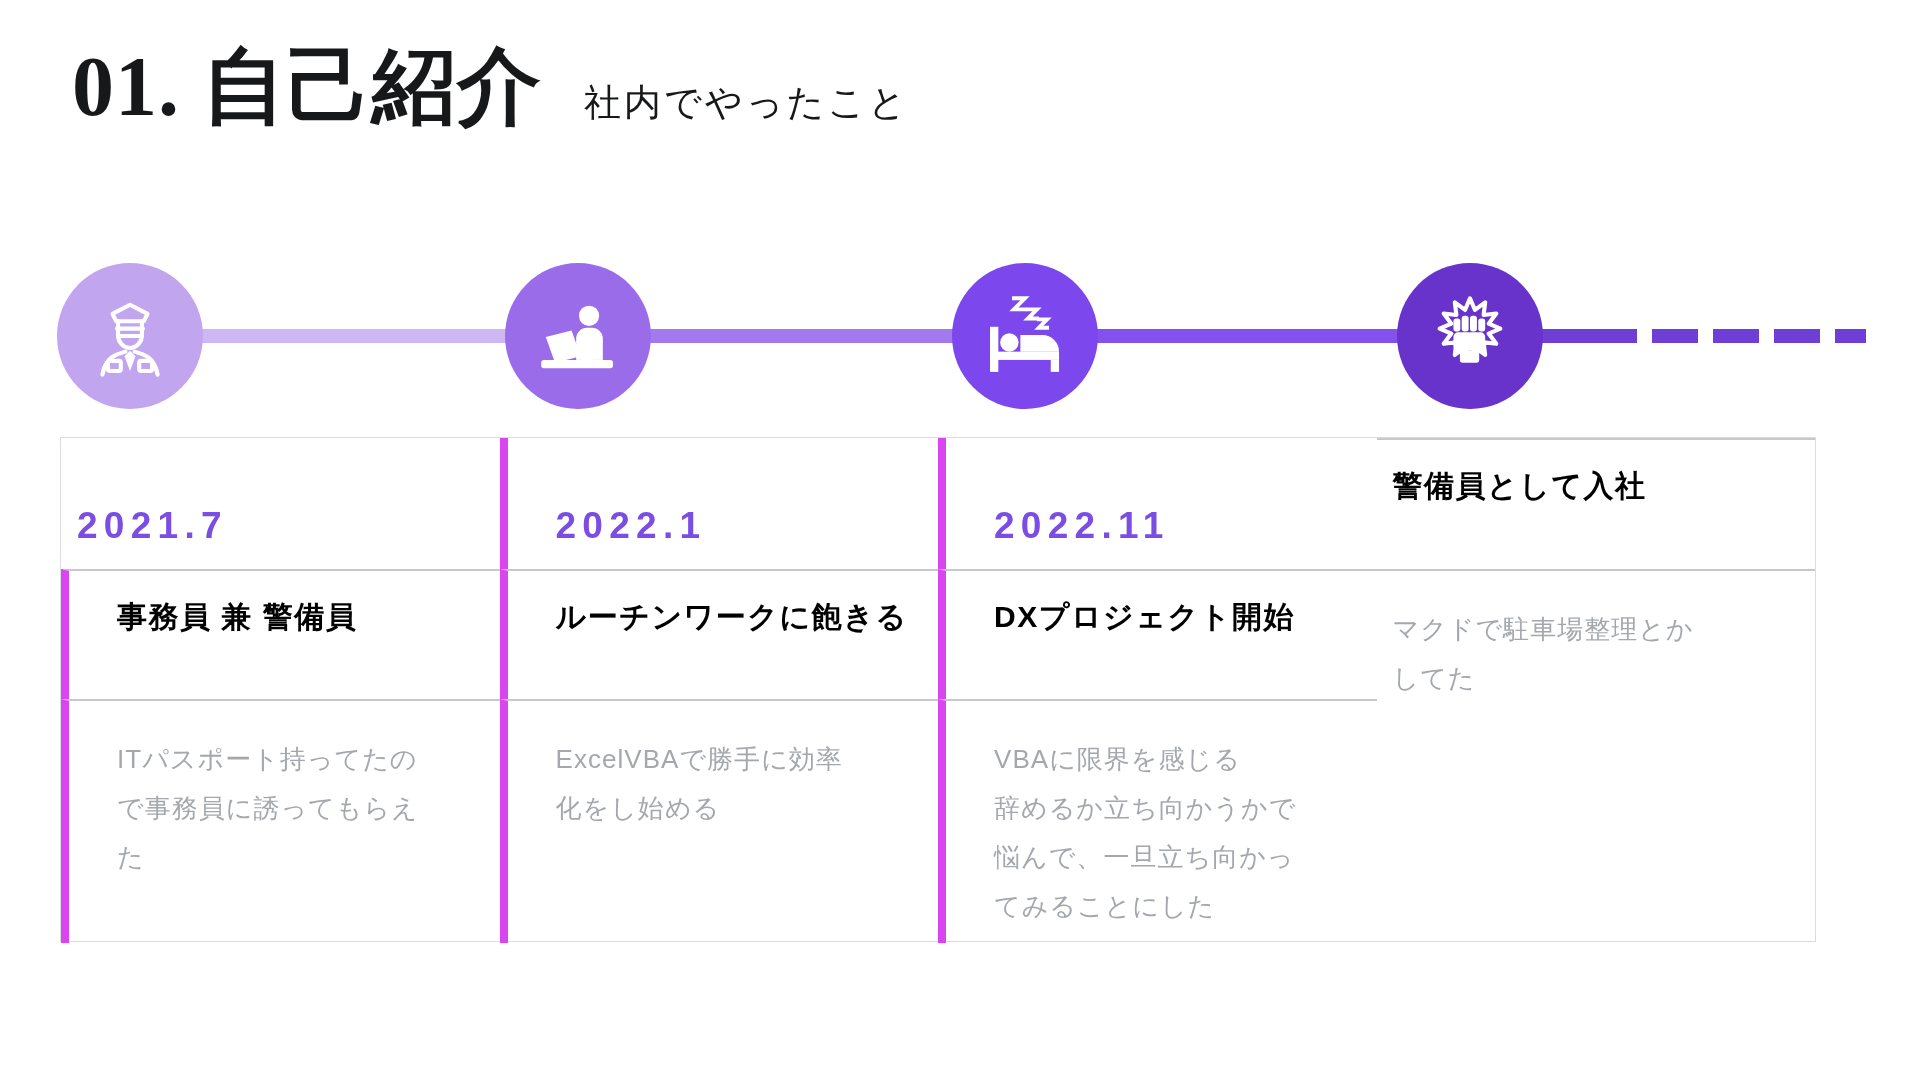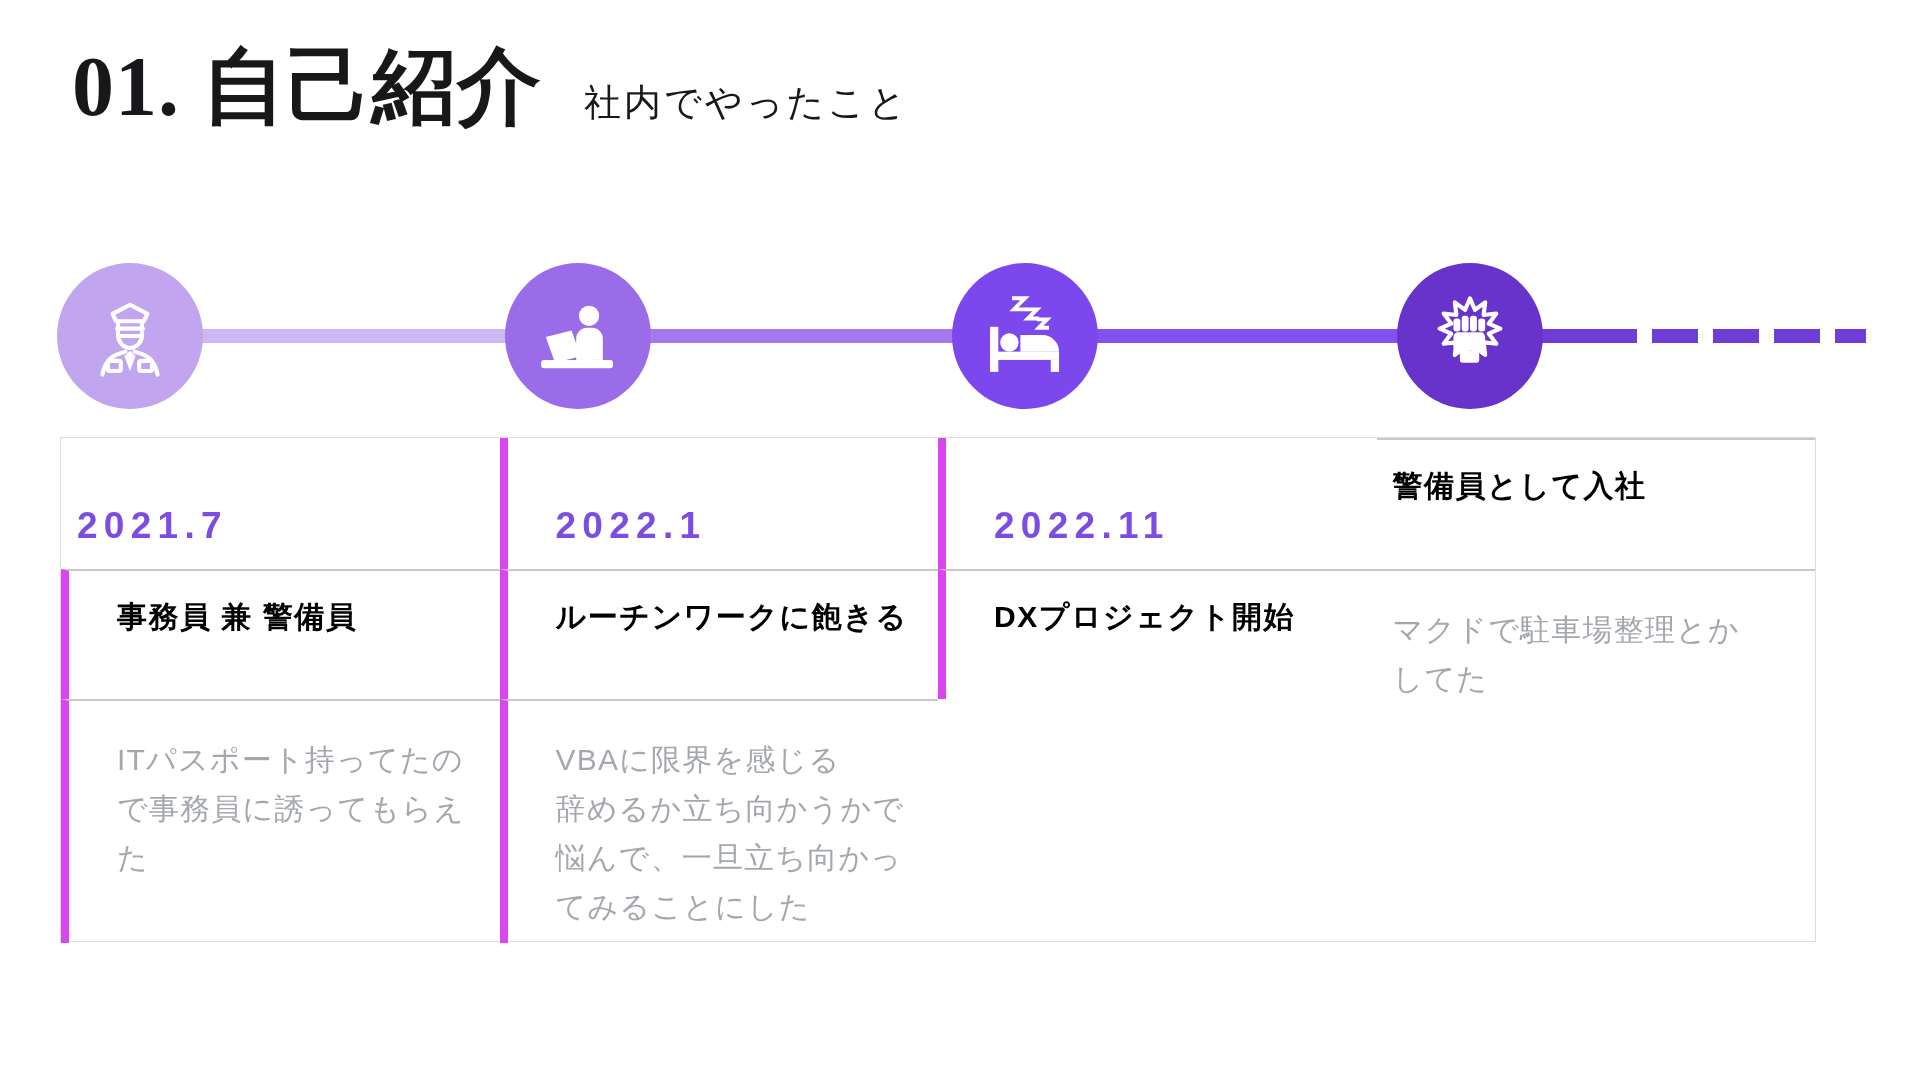--- a/index.html
+++ b/index.html
@@ -38,21 +38,21 @@
   .cell.vline { border-left:8px solid #d946ef;padding-left:48px; }
   .cell.hline { border-top:2px solid #c5c9ce; }
   .date-cell {
     display:flex; align-items:flex-end; padding-bottom:22px;
     font-size:37px; font-weight:bold; color:#7b4de2; letter-spacing:0.17em;
   }
   .head-cell {
     padding-top:26px; font-size:30px; font-weight:bold; color:#000000; letter-spacing:0.05em;
   }
   .desc-cell {
-    padding-top:34px; font-size:30px; color:#a4a8ad; line-height:49px;
+    padding-top:34px; font-size:26px; color:#a4a8ad; line-height:49px;
     letter-spacing:0.04em; white-space:pre-line;
   }
 </style>
 </head>
 <body>
 
 <div class="slide">
 
   <div class="title-row">
     <div class="page-title">01. 自己紹介</div>
@@ -140,19 +140,21 @@
     <div class="cell head-cell hline">警備員として入社</div>
     <div class="cell head-cell hline vline">事務員 兼 警備員</div>
     <div class="cell head-cell hline vline">ルーチンワークに飽きる</div>
     <div class="cell head-cell hline vline">DXプロジェクト開始</div>
 
     <div class="cell desc-cell hline">マクドで駐車場整理とか
 してた</div>
     <div class="cell desc-cell hline vline">ITパスポート持ってたの
 で事務員に誘ってもらえ
 た</div>
+    <div class="cell desc-cell hline vline">ExcelVBAで勝手に効率
+化をし始める</div>
     <div class="cell desc-cell hline vline">VBAに限界を感じる
 辞めるか立ち向かうかで
 悩んで、一旦立ち向かっ
 てみることにした</div>
   </div>
 
 </div>
 
 </body></html>

